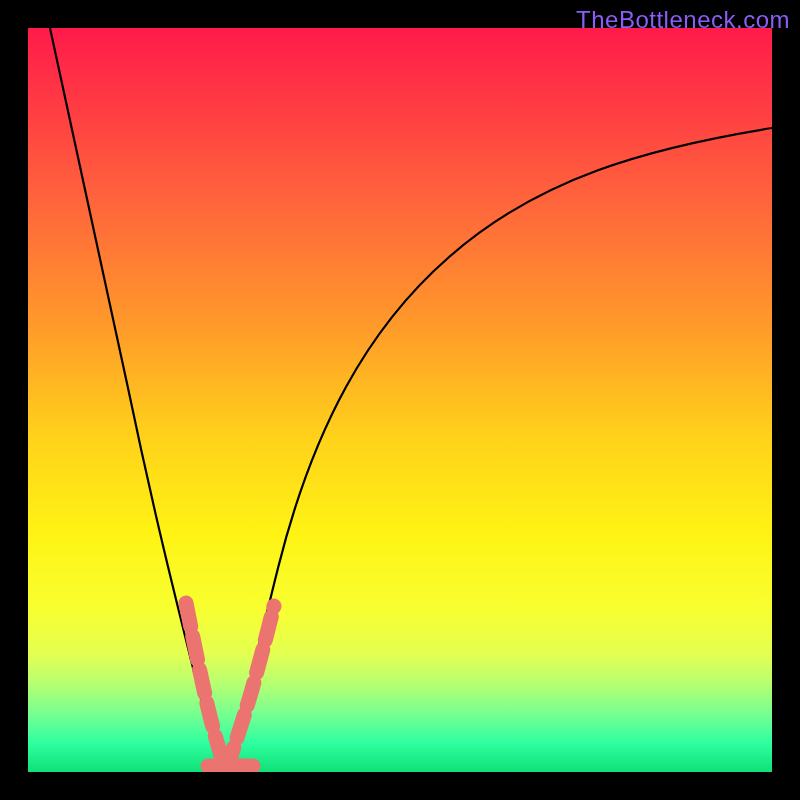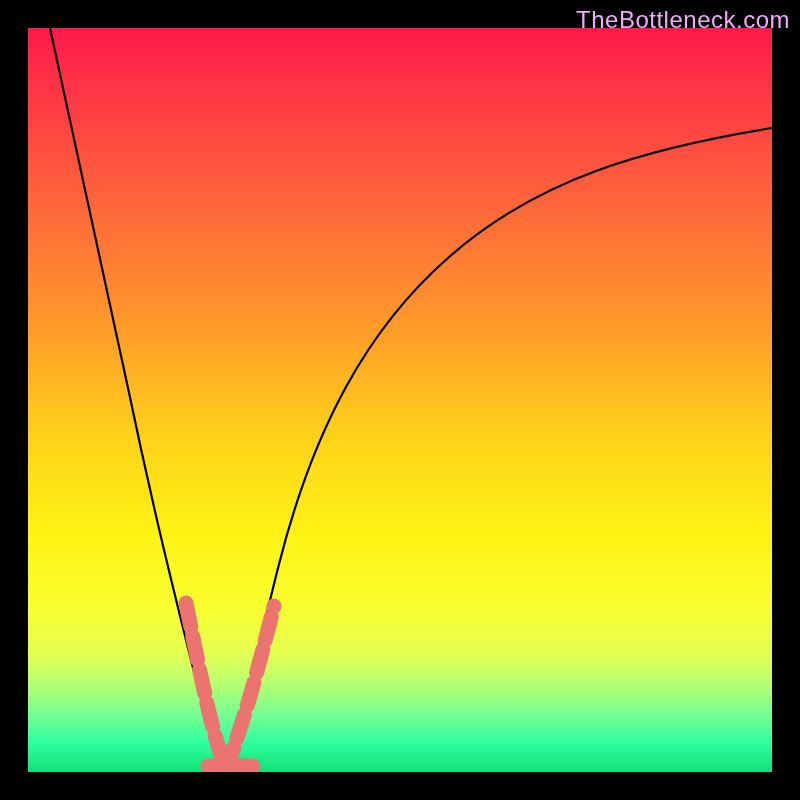--- a/index.html
+++ b/index.html
@@ -29,21 +29,21 @@
       #b8ff70 88%,
       #7aff90 92%,
       #30ffa0 96%,
       #10e078 100%
     );
   }
   .watermark {
     position: absolute;
     top: 6px;
     right: 10px;
-    color: #f0abfc;
+    color: #8b5cf6;
     font-size: 24px;
     font-weight: 500;
     letter-spacing: 0.5px;
     user-select: none;
   }
   svg.curves {
     position: absolute;
     left: 0;
     top: 0;
     width: 744px;

